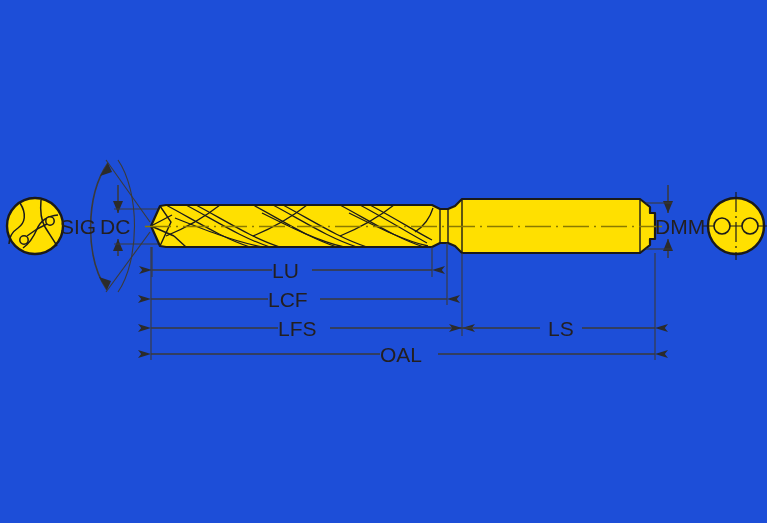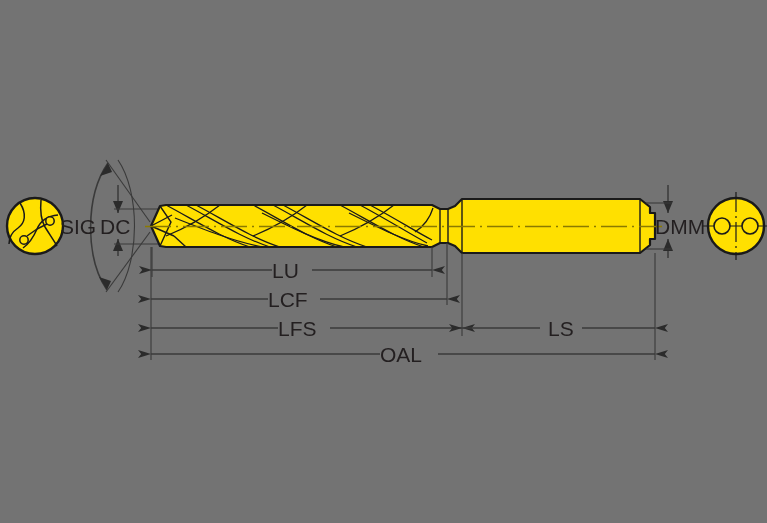--- a/index.html
+++ b/index.html
@@ -7,21 +7,21 @@
     padding: 0;
     background: #ffffff;
   }
   body {
     font-family: "Liberation Sans", sans-serif;
   }
   #drawing-root {
     position: relative;
     width: 767px;
     height: 523px;
-    background: #737373;
+    background: #1d4ed8;
     overflow: hidden;
   }
   #drill-svg {
     display: block;
     width: 767px;
     height: 523px;
   }
   .dim-label {
     font-family: "Liberation Sans", sans-serif;
     font-size: 21px;

